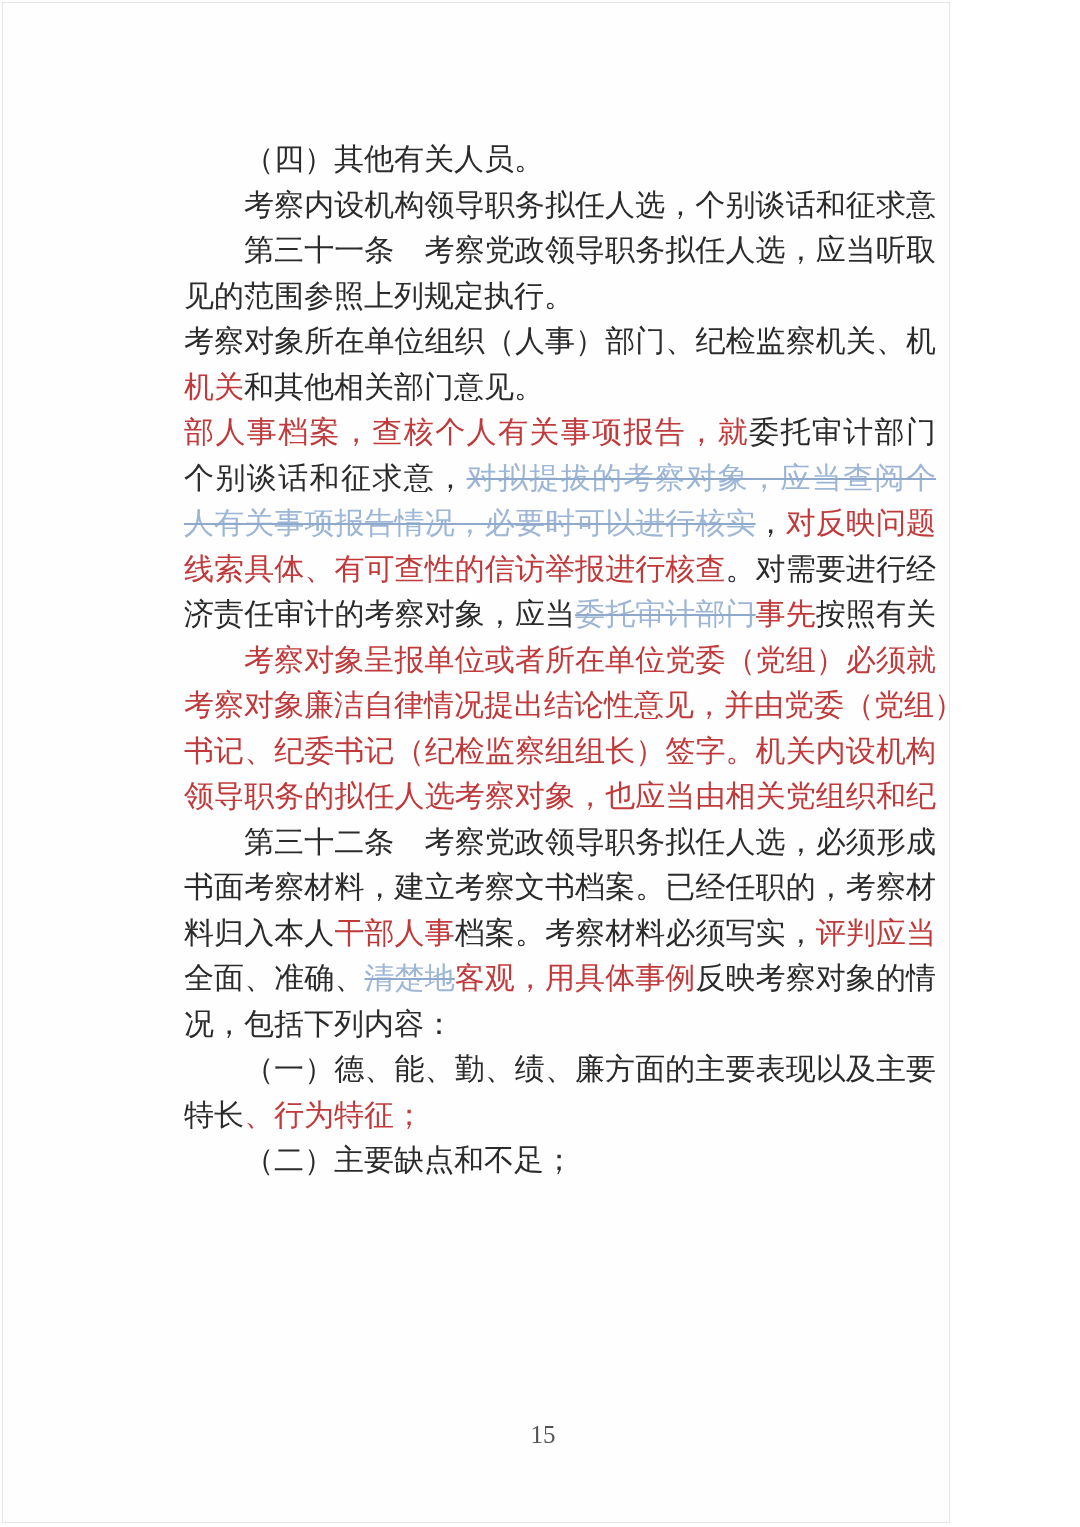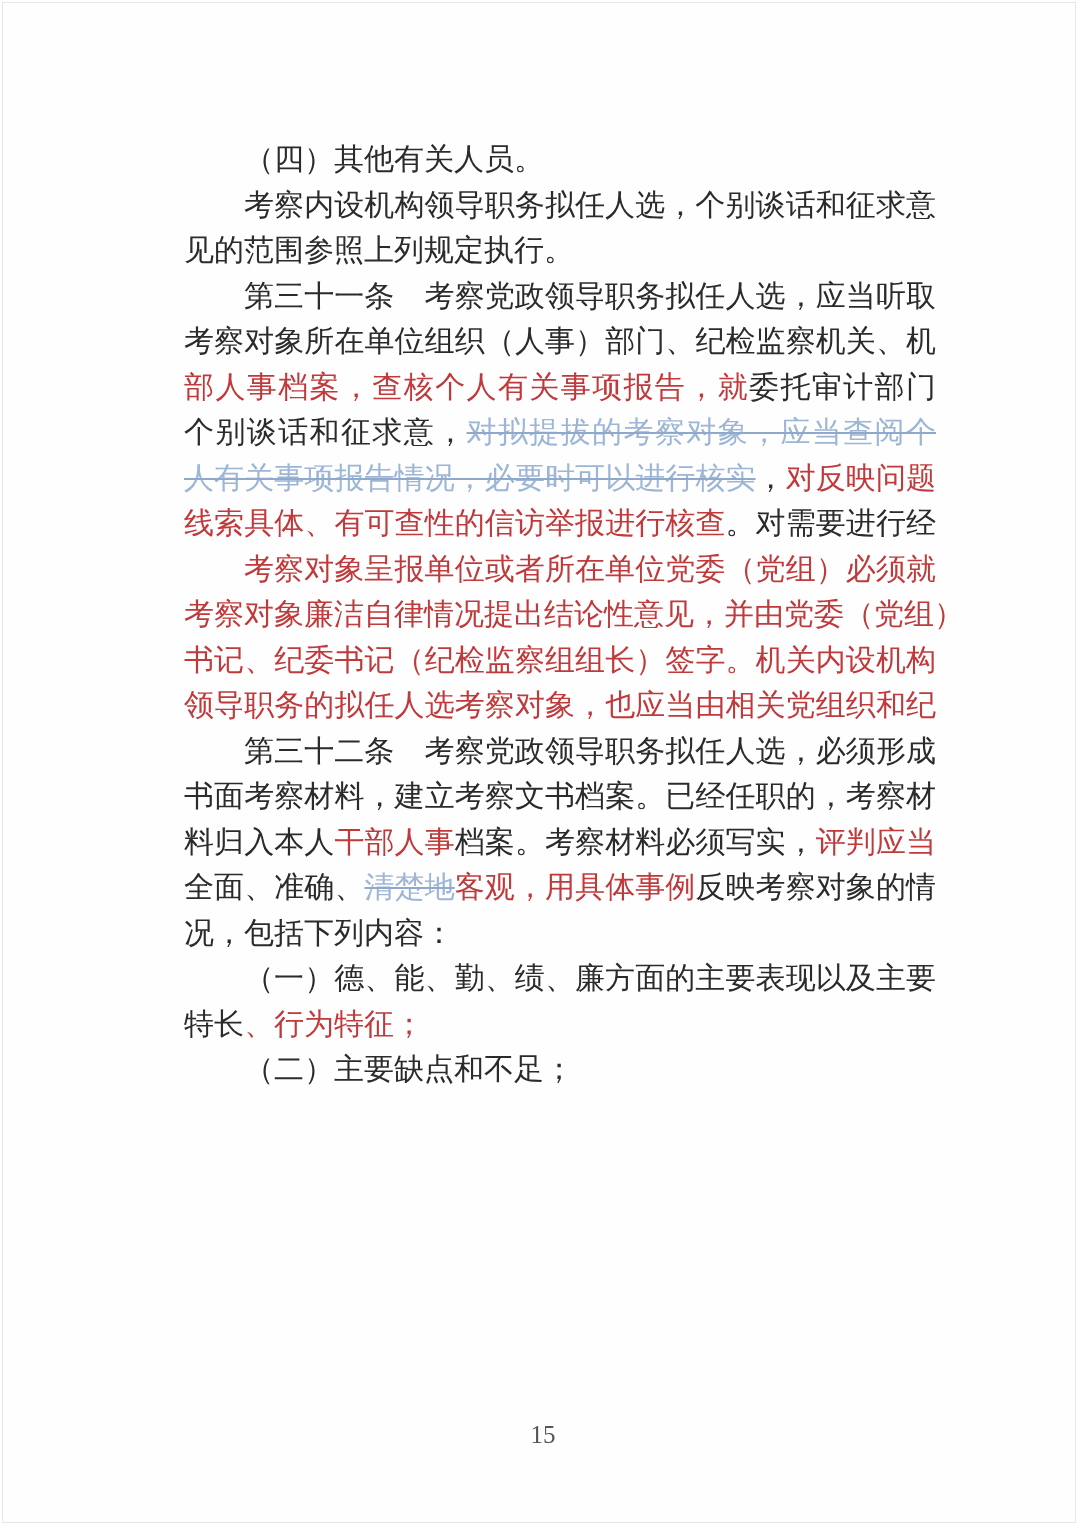--- a/index.html
+++ b/index.html
@@ -1,18 +1,18 @@
 <!DOCTYPE html>
 <html><head>
 <meta charset="utf-8">
 <style>
   html, body { margin: 0; padding: 0; background: #ffffff; }
   body { width: 1080px; height: 1527px; position: relative; overflow: hidden; }
   .page {
-    position: absolute; left: 2px; top: 2px; width: 1074px; height: 1521px;
+    position: absolute; left: 2px; top: 2px; width: 948px; height: 1521px;
     border: 1px solid #e6e6e6; background: #fefefe; box-sizing: border-box;
   }
   .content {
     position: absolute; left: 181px; top: 133px; width: 752px;
     font-family: "DejaVu Serif", "Liberation Serif", serif;
     font-size: 30px; line-height: 45.5px; color: #2b2b2b;
   }
   .line { white-space: nowrap; height: 45.5px; letter-spacing: 0px; text-align: justify; text-align-last: justify; }
   .line.last { text-align-last: left; }
   .indent { padding-left: 60px; }
@@ -24,27 +24,29 @@
     font-family: "Liberation Serif", "DejaVu Serif", serif; font-size: 25px; color: #555;
   }
 </style>
 </head>
 <body>
 
 <div class="page">
   <div class="content" id="content">
       <div class="line indent last"><span class="normal">（四）其他有关人员。</span></div>
       <div class="line indent"><span class="normal">考察内设机构领导职务拟任人选，个别谈话和征求意</span></div>
+      <div class="line indent"><span class="normal">第三十一条　考察党政领导职务拟任人选，应当听取</span></div>
       <div class="line last"><span class="normal">见的范围参照上列规定执行。</span></div>
-      <div class="line indent"><span class="normal">第三十一条　考察党政领导职务拟任人选，应当听取</span></div>
       <div class="line"><span class="normal">考察对象所在单位组织（人事）部门、纪检监察机关、机</span></div>
+      <div class="line last"><span class="ins">机关</span><span class="normal">和其他相关部门意见。</span></div>
       <div class="line"><span class="ins">部人事档案，查核个人有关事项报告，就</span><span class="normal">委托审计部门</span></div>
       <div class="line"><span class="normal">个别谈话和征求意，</span><span class="del">对拟提拔的考察对象，应当查阅个</span></div>
       <div class="line"><span class="del">人有关事项报告情况，必要时可以进行核实</span><span class="normal">，</span><span class="ins">对反映问题</span></div>
       <div class="line"><span class="ins">线索具体、有可查性的信访举报进行核查</span><span class="normal">。对需要进行经</span></div>
+      <div class="line"><span class="normal">济责任审计的考察对象，应当</span><span class="del">委托审计部门</span><span class="ins">事先</span><span class="normal">按照有关</span></div>
       <div class="line indent"><span class="ins">考察对象呈报单位或者所在单位党委（党组）必须就</span></div>
       <div class="line"><span class="ins">考察对象廉洁自律情况提出结论性意见，并由党委（党组）</span></div>
       <div class="line"><span class="ins">书记、纪委书记（纪检监察组组长）签字。机关内设机构</span></div>
       <div class="line"><span class="ins">领导职务的拟任人选考察对象，也应当由相关党组织和纪</span></div>
       <div class="line indent"><span class="normal">第三十二条　考察党政领导职务拟任人选，必须形成</span></div>
       <div class="line"><span class="normal">书面考察材料，建立考察文书档案。已经任职的，考察材</span></div>
       <div class="line"><span class="normal">料归入本人</span><span class="ins">干部人事</span><span class="normal">档案。考察材料必须写实，</span><span class="ins">评判应当</span></div>
       <div class="line"><span class="normal">全面、准确、</span><span class="del">清楚地</span><span class="ins">客观，用具体事例</span><span class="normal">反映考察对象的情</span></div>
       <div class="line last"><span class="normal">况，包括下列内容：</span></div>
       <div class="line indent"><span class="normal">（一）德、能、勤、绩、廉方面的主要表现以及主要</span></div>

